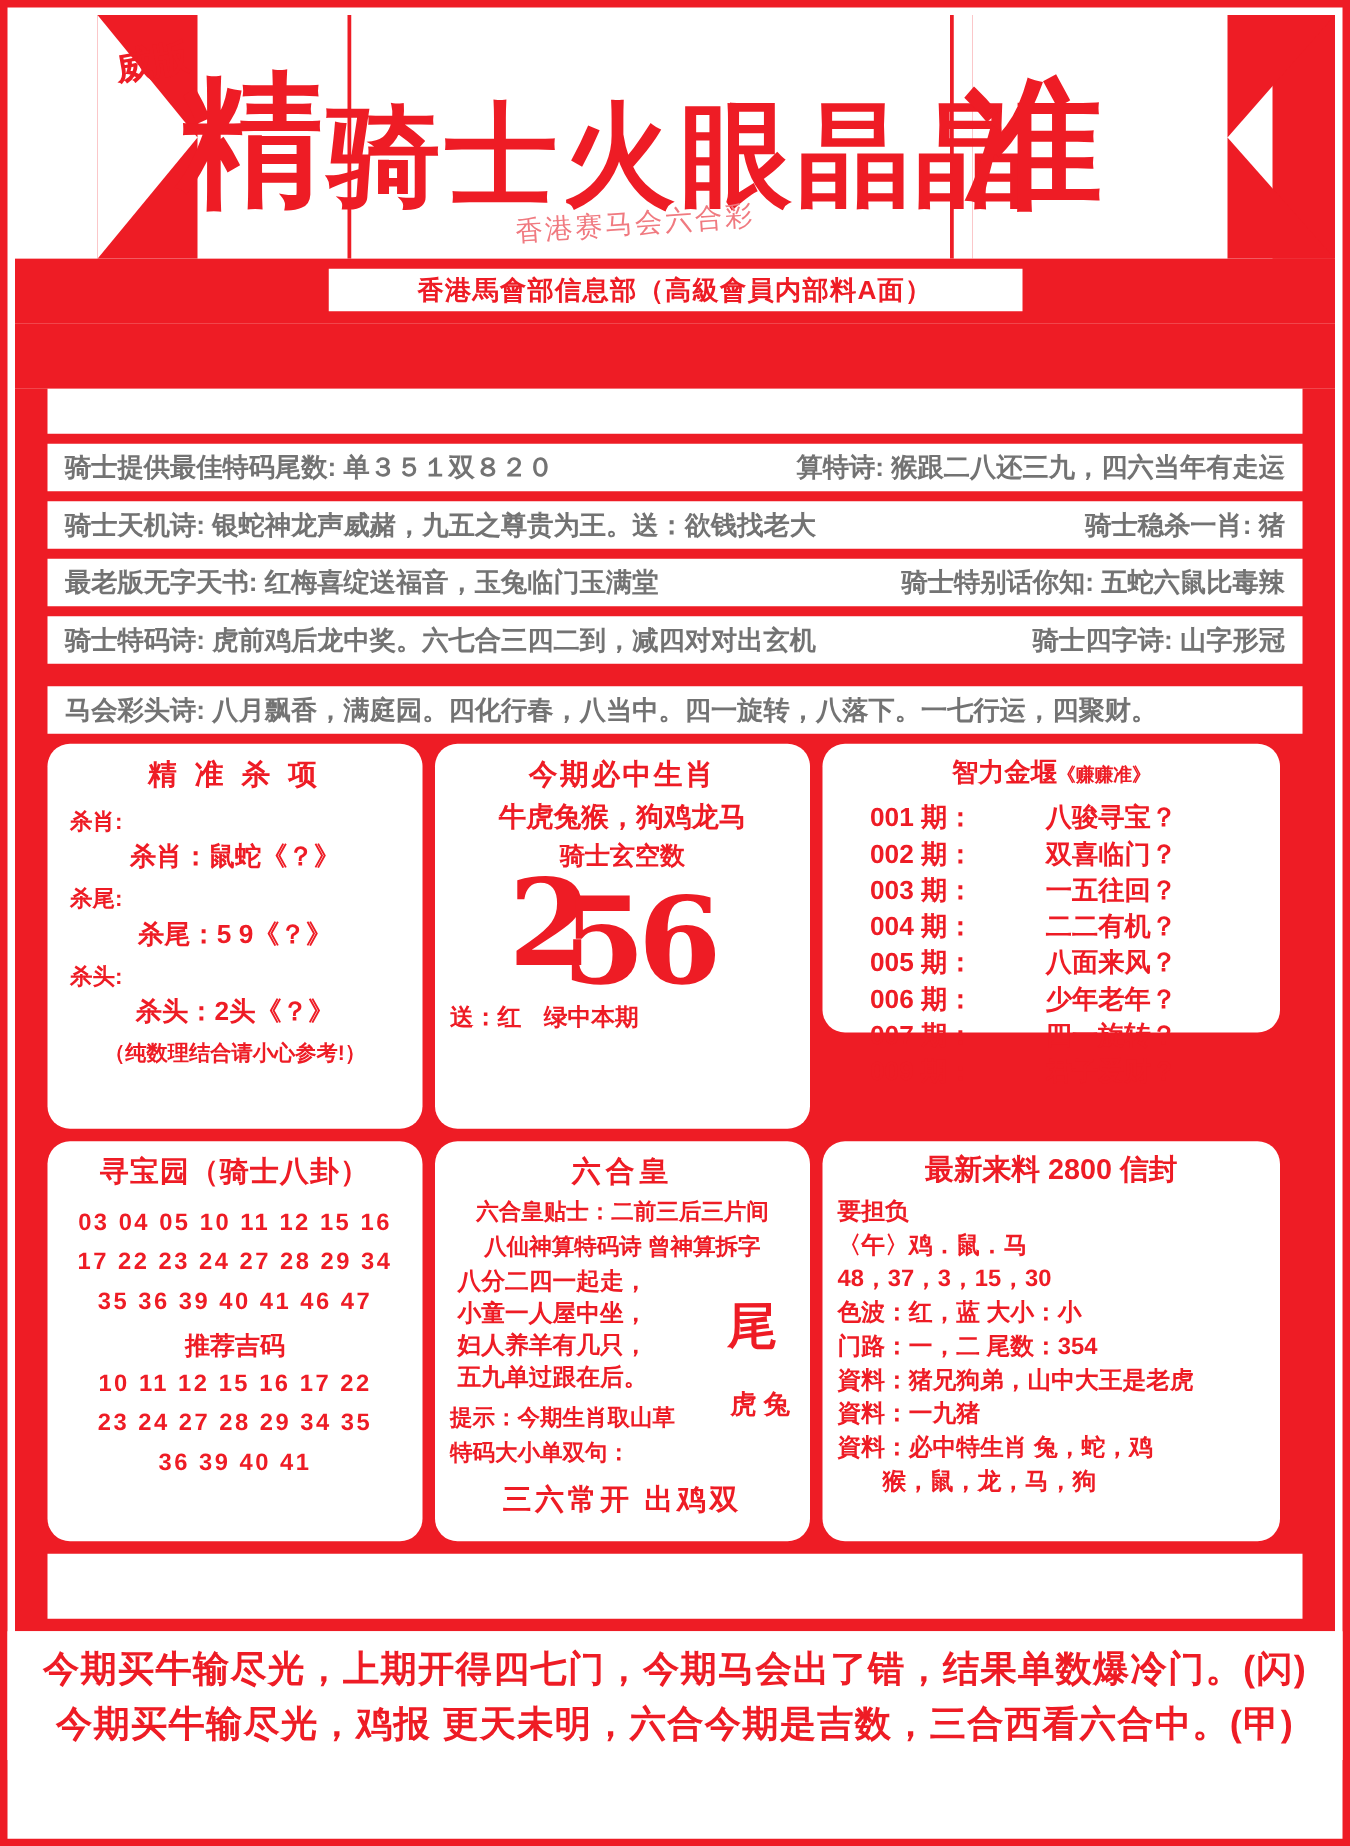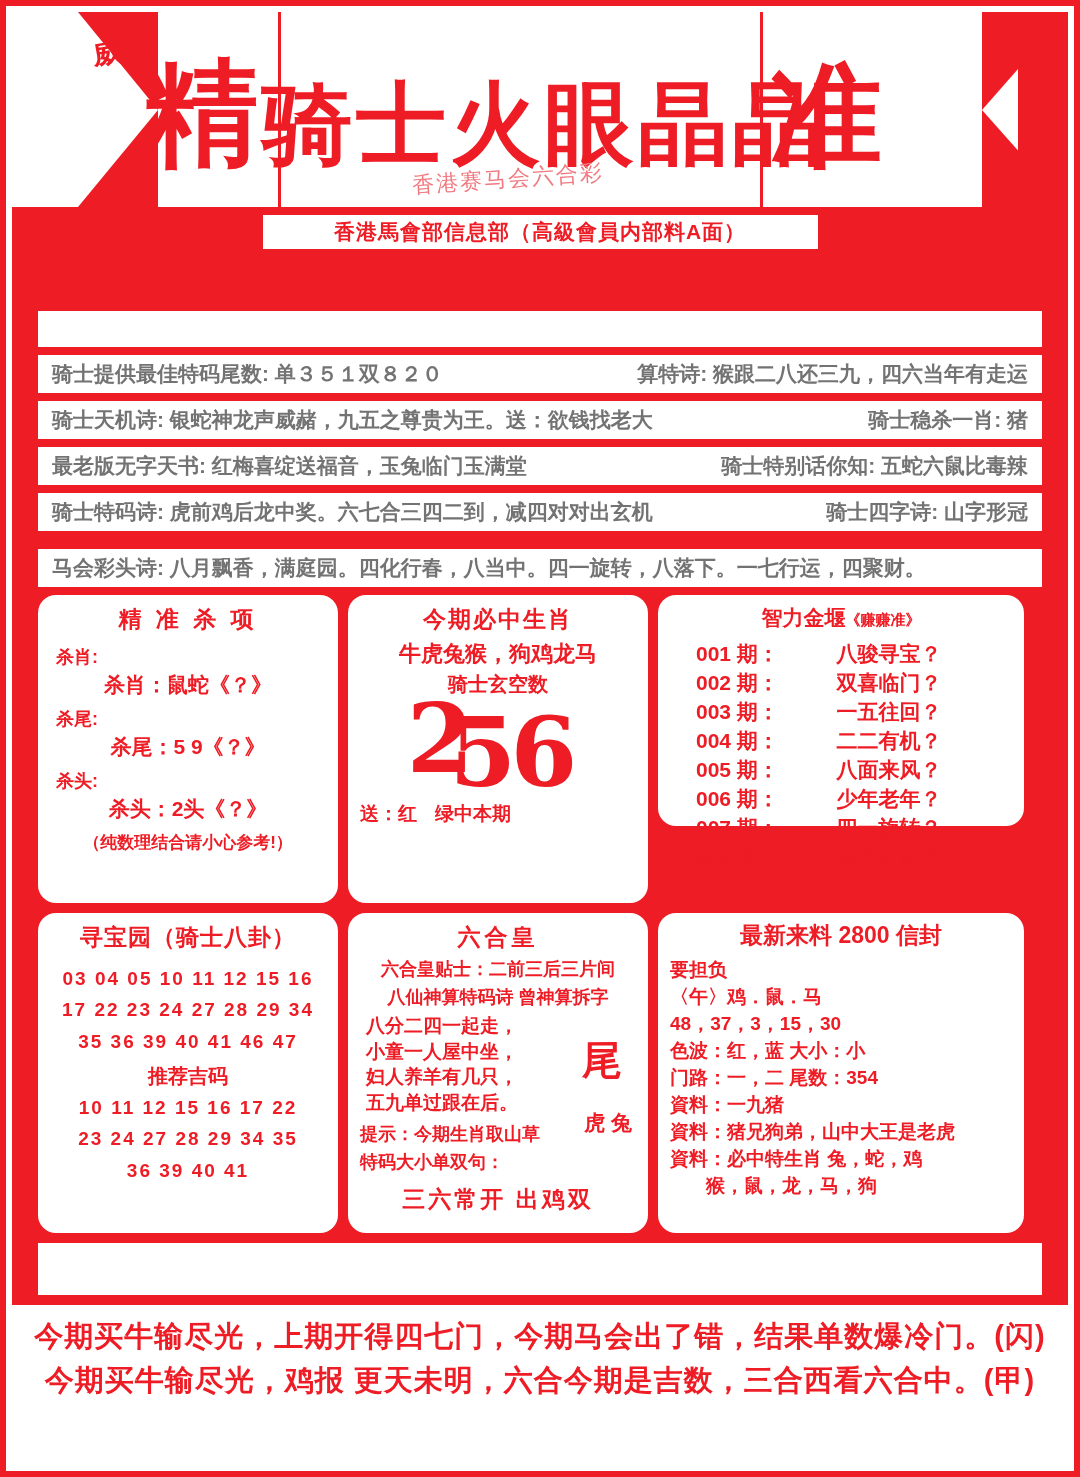--- a/index.html
+++ b/index.html
@@ -366,22 +366,22 @@
         <div class="tm-line">三六常开    出鸡双</div>
       </div>
 
       <div class="card d3">
         <div class="news-title">最新来料 2800 信封</div>
         <div class="news-line">要担负</div>
         <div class="news-line">〈午〉鸡．鼠．马</div>
         <div class="news-line">48，37，3，15，30</div>
         <div class="news-line">色波：红，蓝    大小：小</div>
         <div class="news-line">门路：一，二    尾数：354</div>
+        <div class="news-line">資料：猪兄狗弟，山中大王是老虎</div>
         <div class="news-line">資料：一九猪</div>
-        <div class="news-line">資料：猪兄狗弟，山中大王是老虎</div>
         <div class="news-line">資料：必中特生肖 兔，蛇，鸡</div>
         <div class="news-line indent">猴，鼠，龙，马，狗</div>
       </div>
     </div>
 
     <div class="footer-strip"></div>
   </div>
 
   <div class="footer">
     <div class="footer-line">今期买牛输尽光，上期开得四七门，今期马会出了错，结果单数爆冷门。(闪)</div>

